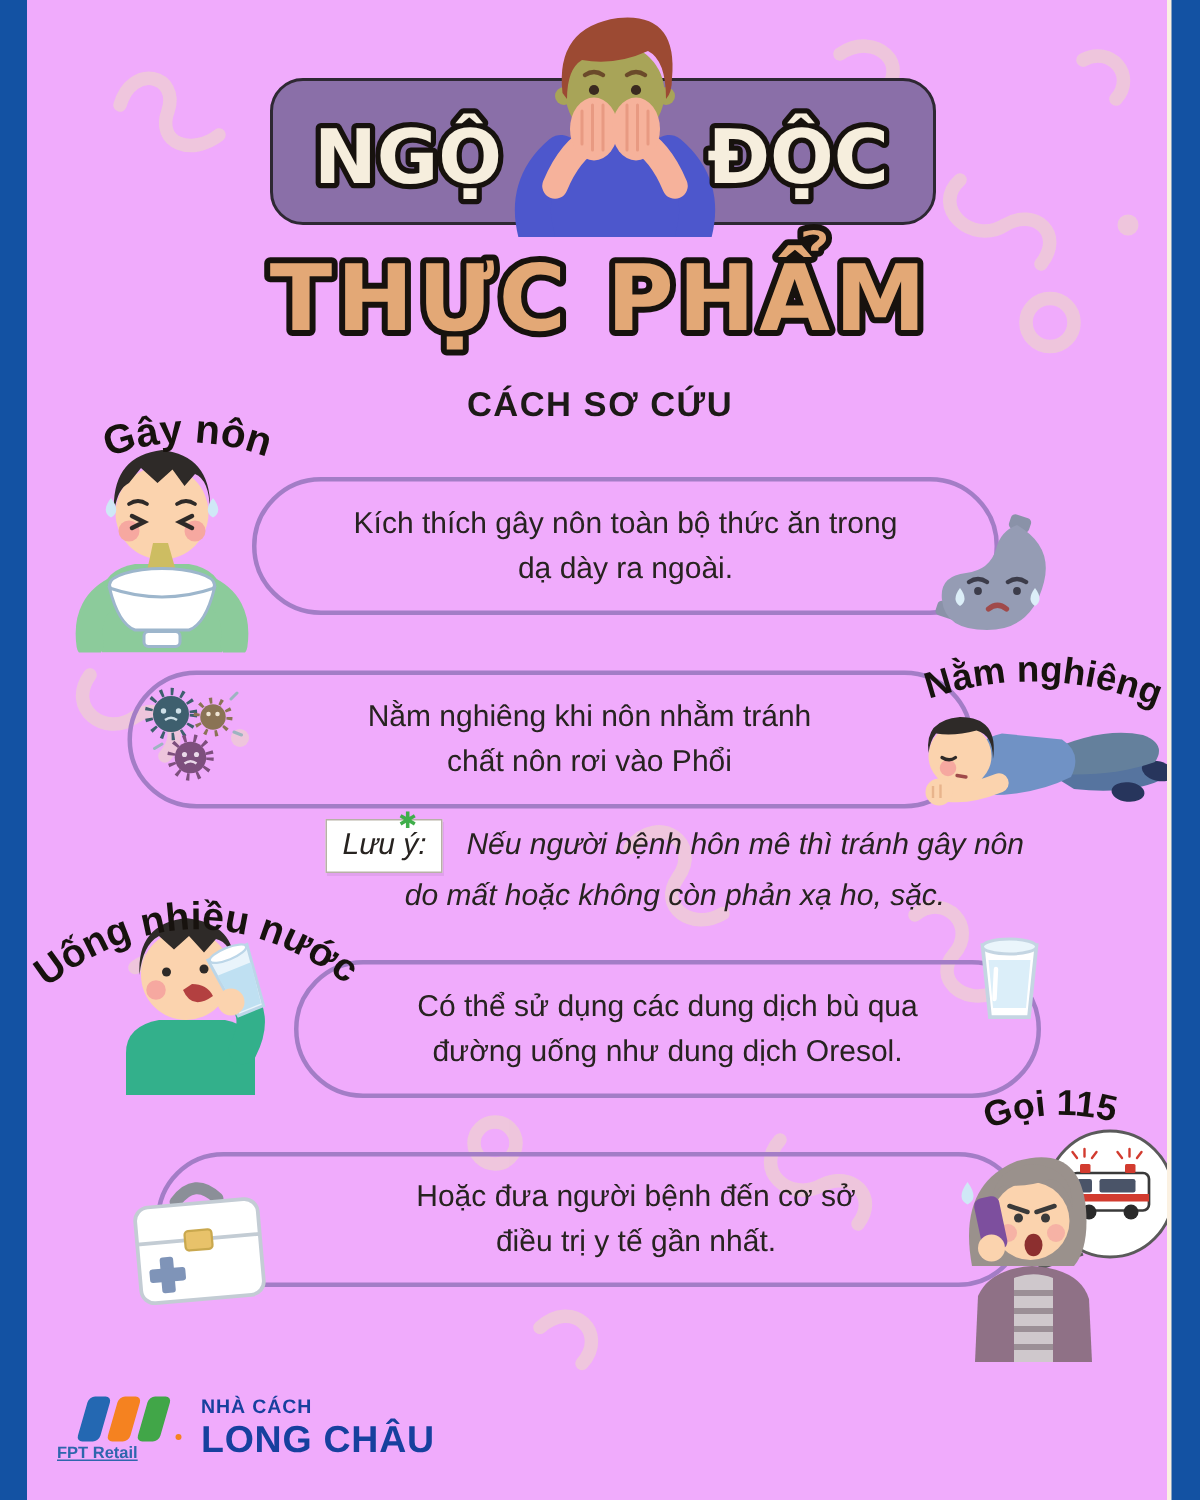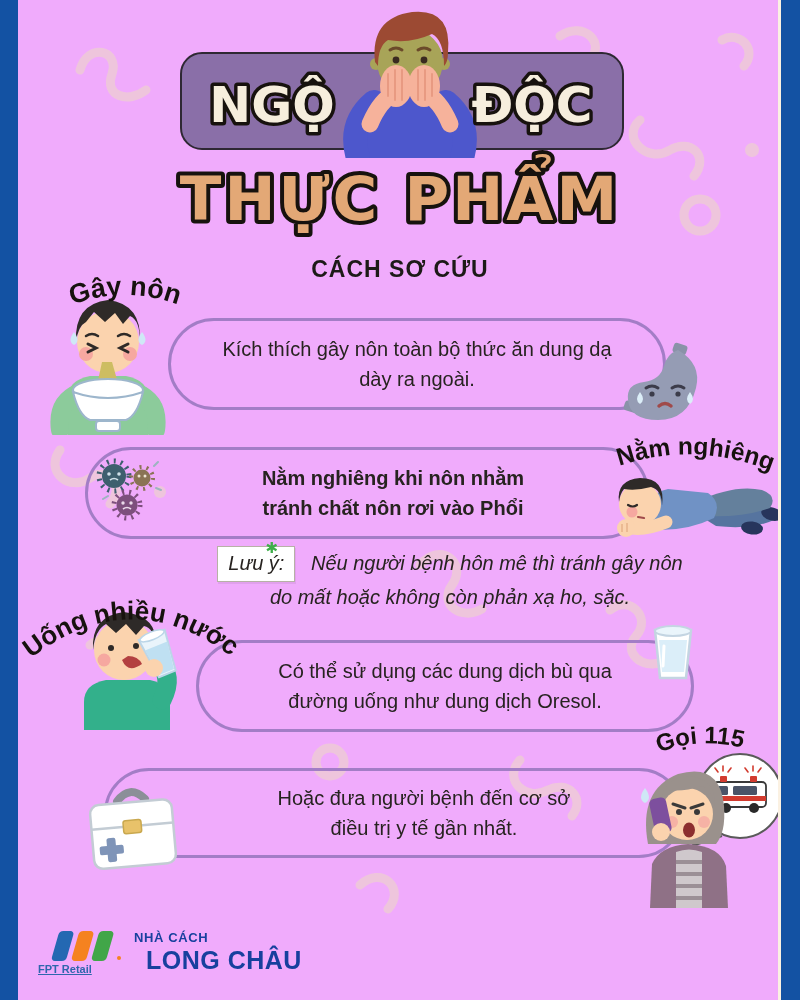--- a/index.html
+++ b/index.html
@@ -46,21 +46,21 @@
   .pin{
     position:absolute;top:-11px;left:62%;color:#3fae4a;font-size:15px;
     font-style:normal;font-weight:bold;
   }
   .footer-caption{
     position:absolute;left:38px;top:963px;width:96px;text-align:left;
     font-size:11px;font-weight:bold;color:#2e66ad;z-index:2;text-decoration:underline;
   }
   .brand{position:absolute;left:134px;top:930px;color:#17409e;z-index:2;}
   .brand .l1{font-size:13px;font-weight:bold;letter-spacing:0.6px;}
-  .brand .l2{font-size:25px;font-weight:bold;letter-spacing:0.5px;margin-top:1px;margin-left:12px;}
+  .brand .l2{font-size:25px;font-weight:bold;letter-spacing:0.5px;margin-top:1px;}
 </style>
 </head>
 <body>
 
 <div class="canvas">
 
   <svg class="pattern" width="800" height="1000" viewBox="0 0 800 1000">
     <g fill="none" stroke="#eedcc2" stroke-width="9" stroke-linecap="round" opacity="0.55">
       <path d="M80,70 c8,-28 40,-20 32,4 c-8,22 16,30 34,16"></path>
       <path d="M560,36 c24,-16 48,8 28,26 c-18,16 4,36 26,26"></path>
@@ -139,38 +139,38 @@
     <path d="M72,46 Q78,42 84,46" stroke="#2e2a28" stroke-width="2.5" fill="none" stroke-linecap="round"></path>
     <path d="M56,72 L50,100 L74,100 L66,72 Z" fill="#cdbd62"></path>
     <path d="M28,42 q-7,9 0,13 q7,-4 0,-13" fill="#cfe8f6"></path>
     <path d="M96,42 q7,9 0,13 q-7,-4 0,-13" fill="#cfe8f6"></path>
     <ellipse cx="62" cy="100" rx="35" ry="11" fill="#ffffff" stroke="#9db6cc" stroke-width="2"></ellipse>
     <path d="M27,102 Q33,126 44,130 L80,130 Q91,126 97,102 Q62,114 27,102 Z" fill="#ffffff" stroke="#9db6cc" stroke-width="2"></path>
     <rect x="50" y="131" width="24" height="10" rx="3" fill="#ffffff" stroke="#9db6cc" stroke-width="2"></rect>
   </svg>
 
   <div class="pill" style="left:168px;top:318px;width:492px;height:86px;">
-    <span style="max-width:390px;">Kích thích gây nôn toàn bộ thức ăn dung dạ dày ra ngoài.</span>
+    <span style="max-width:390px;">Kích thích gây nôn toàn bộ thức ăn trong dạ dày ra ngoài.</span>
   </div>
 
   <svg class="illus" style="left:616px;top:336px;" width="88" height="92" viewBox="0 0 88 92">
     <rect x="57" y="8" width="14" height="10" rx="3" fill="#8a92a8" transform="rotate(18 64 13)"></rect>
     <rect x="8" y="66" width="16" height="10" rx="3" fill="#8a92a8" transform="rotate(18 16 71)"></rect>
     <path d="M62,14 Q86,28 80,52 Q72,84 42,84 Q14,84 12,64 Q10,48 28,46 Q44,44 48,30 Q51,18 62,14 Z" fill="#959cb4"></path>
     <path d="M30,52 Q36,48 42,52" stroke="#3c3c4a" stroke-width="3" fill="none" stroke-linecap="round"></path>
     <path d="M56,52 Q62,48 68,52" stroke="#3c3c4a" stroke-width="3" fill="none" stroke-linecap="round"></path>
     <circle cx="36" cy="58" r="2.6" fill="#3c3c4a"></circle>
     <circle cx="62" cy="58" r="2.6" fill="#3c3c4a"></circle>
     <path d="M43,70 Q49,65 55,70" stroke="#a04a4a" stroke-width="3.5" fill="none" stroke-linecap="round"></path>
     <path d="M24,56 q-6,8 0,12 q6,-4 0,-12" fill="#dceef8"></path>
     <path d="M74,56 q6,8 0,12 q-6,-4 0,-12" fill="#dceef8"></path>
   </svg>
 
   <div class="pill" style="left:85px;top:447px;width:506px;height:86px;padding-left:52px;">
-    <span style="max-width:310px;font-weight:bold;">Nằm nghiêng khi nôn nhằm tránh chất nôn rơi vào Phổi</span>
+    <span style="max-width:310px;">Nằm nghiêng khi nôn nhằm tránh chất nôn rơi vào Phổi</span>
   </div>
 
   <svg class="illus" style="left:96px;top:458px;" width="66" height="66" viewBox="0 0 66 66">
     <circle cx="18" cy="18" r="15" fill="none" stroke="#3e5f6e" stroke-width="5" stroke-dasharray="2 5"></circle>
     <circle cx="18" cy="18" r="12" fill="#3e5f6e"></circle>
     <circle cx="13" cy="16" r="1.8" fill="#cfe0e8"></circle>
       <circle cx="23" cy="16" r="1.8" fill="#cfe0e8"></circle>
     <path d="M14,22 Q18,19 22,22" stroke="#cfe0e8" stroke-width="1.6" fill="none"></path>
     <circle cx="46" cy="20" r="11" fill="none" stroke="#8a7355" stroke-width="4" stroke-dasharray="2 5"></circle>
     <circle cx="46" cy="20" r="8.5" fill="#8a7355"></circle>

